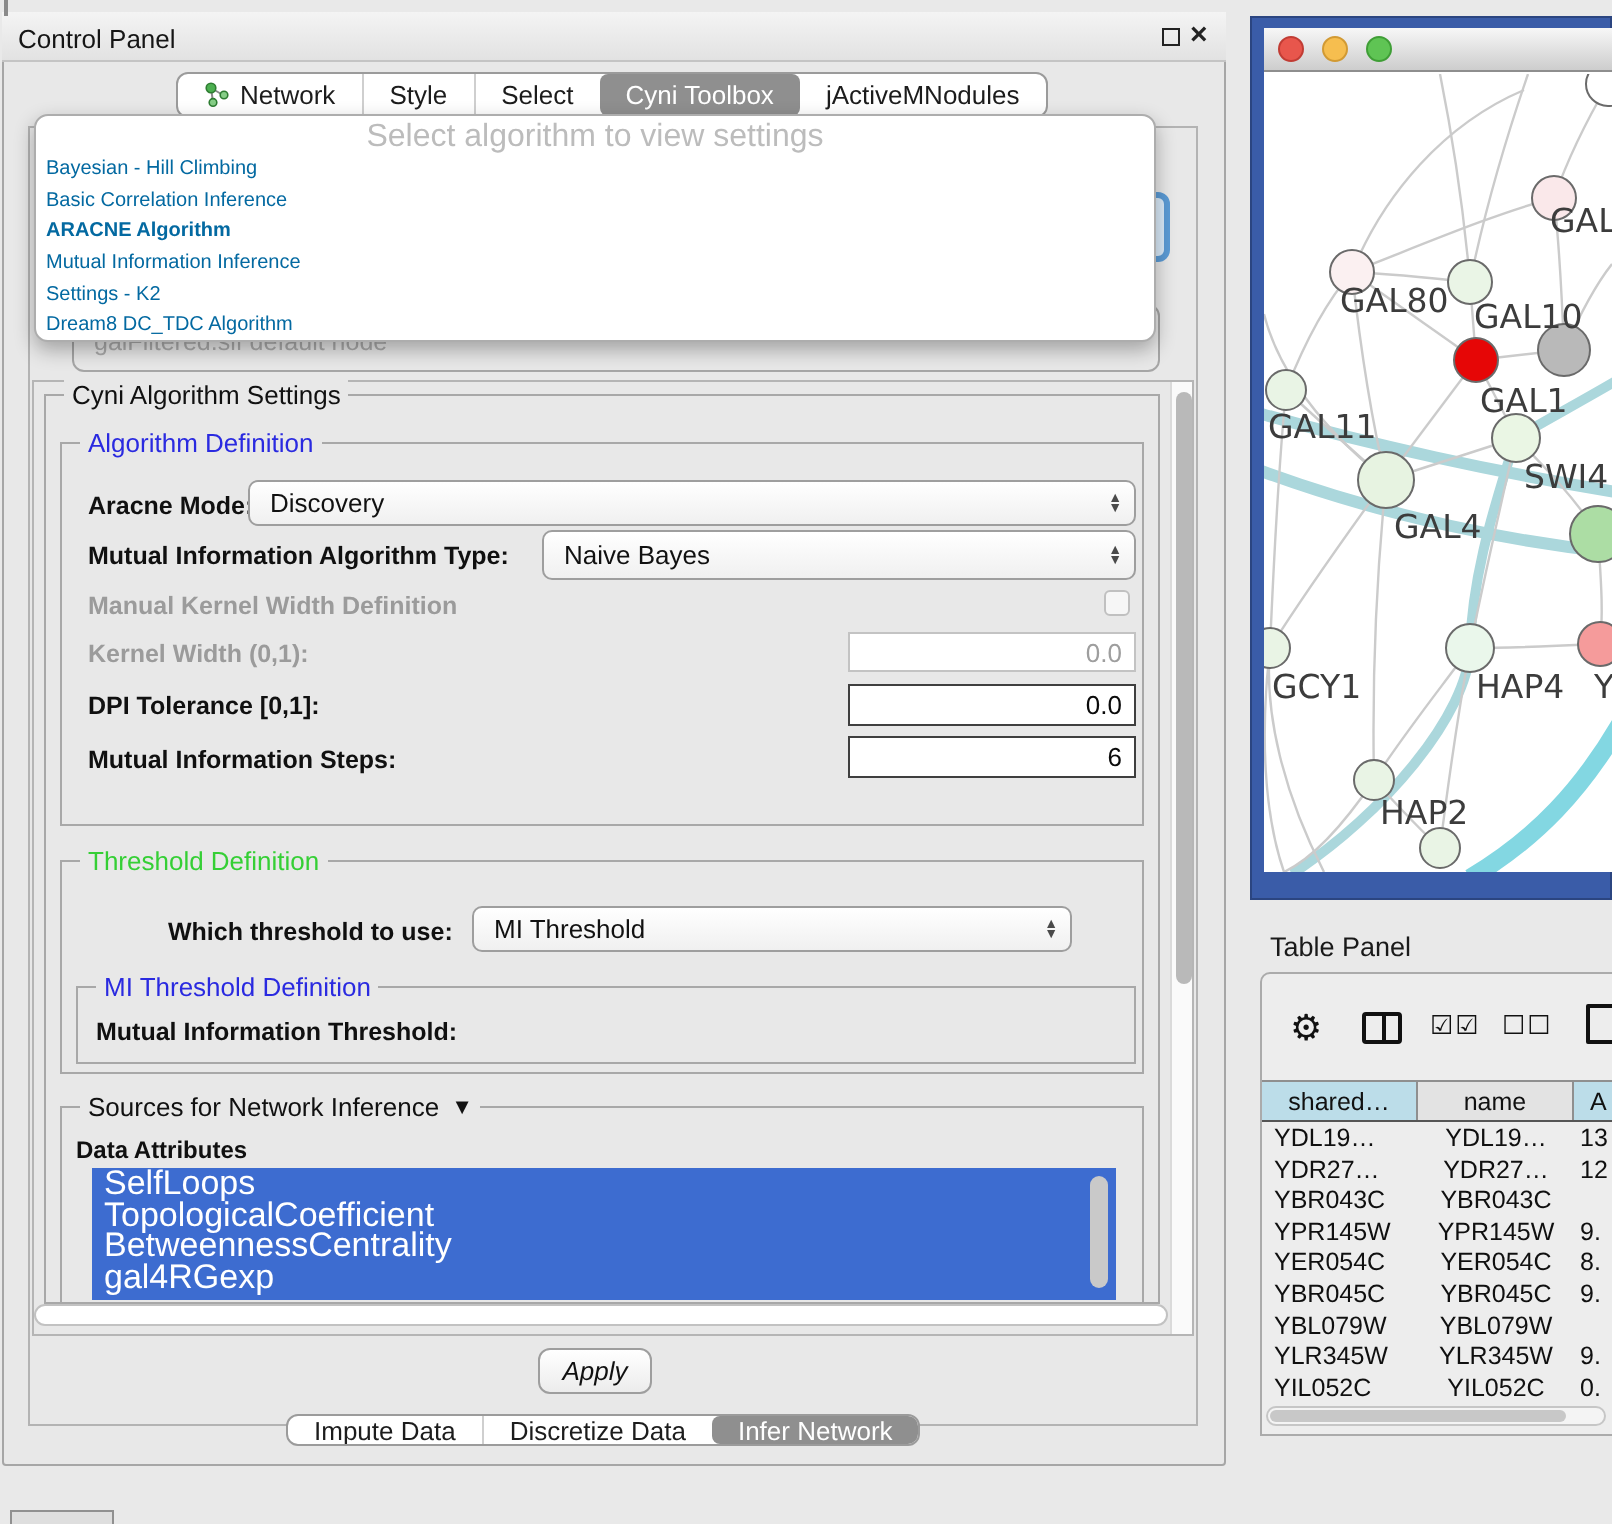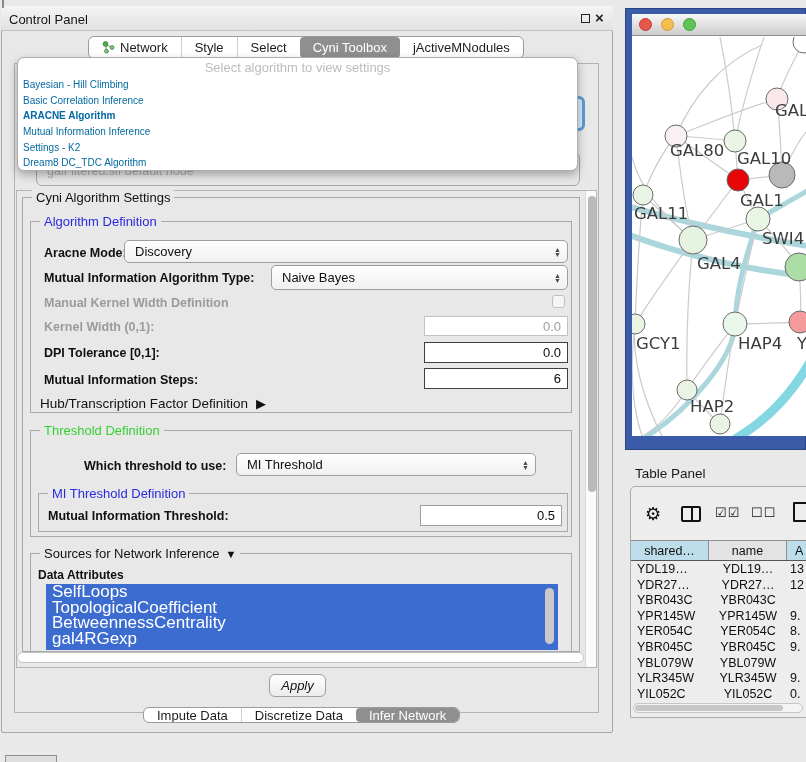--- a/index.html
+++ b/index.html
@@ -19,21 +19,21 @@
   
   .tabbar { background:#FFFFFF; border:1px solid #9B9B9B; border-radius:6px; display:flex; align-items:stretch; overflow:hidden; }
   .tab { display:flex; align-items:center; justify-content:center; font-size:13px; color:#1C1C1C; padding:0 13px; white-space:nowrap; }
   .tab + .tab { border-left:1px solid #CFCFCF; }
   .tab.selected { background:#8F8F8F; color:#FFFFFF; border-left:none; border-radius:4px; }
   .tab.selected + .tab { border-left:none; }
 
   
   #algo-popup { left:17px; top:57px; width:561px; height:114px; background:#FFFFFF;
     border:1px solid #ADADAD; border-radius:7px; box-shadow:0 4px 10px rgba(0,0,0,0.3); z-index:20; padding-top:2px; }
-  #algo-popup .prompt { text-align:center; color:#BCBCBC; font-size:13px; height:17px; }
+  #algo-popup .prompt { text-align:center; color:#BCBCBC; font-size:16px; height:17px; }
   #algo-popup .item { font-size:10px; color:#0369a1; padding-left:5px; height:15.7px; line-height:15.7px; }
   #algo-popup .item.sel { font-weight:bold; }
 
   
   .gbox { border:1px solid #A8A8A8; }
   .legend { position:absolute; top:-8px; left:9px; background:#E8E8E8; padding:0 4px; font-size:13px; color:#111; white-space:nowrap; }
   .legend.blue { color:#2A2AE0; }
   .legend.green { color:#35CF35; }
 
   .lbl { position:absolute; font-size:12.5px; font-weight:bold; color:#101010; white-space:nowrap; }
@@ -165,43 +165,36 @@
   </div>
   <div class="abs lbl" style="left:44px; top:346px; z-index:7;">DPI Tolerance [0,1]:</div>
   <div class="field" style="left:424px; top:342px; width:144px; height:21px; z-index:7;">
     <span>0.0</span>
   </div>
   <div class="abs lbl" style="left:44px; top:373px; z-index:7;">Mutual Information Steps:</div>
   <div class="field" style="left:424px; top:368px; width:144px; height:21px; z-index:7;">
     <span>6</span>
   </div>
 
-  <div class="abs" style="left:40px; top:396px; z-index:6; font-size:13.5px; color:#111; display:flex; align-items:center; gap:8px;">
-    <span>Hub/Transcription Factor Definition</span>
-    <span style="font-size:13px;">▶</span>
-  </div>
 
   <div class="abs gbox" style="left:30px; top:430px; width:542px; height:107px; z-index:6;">
     <span class="legend green">Threshold Definition</span>
   </div>
   <div class="abs lbl" style="left:84px; top:459px; z-index:7;">Which threshold to use:</div>
   <div class="combo" style="left:236px; top:453px; width:300px; height:23px; z-index:7;">
     <span>MI Threshold</span>
     <span class="arrows">
         <span>▲</span>
         <span>▼</span>
       </span>
   </div>
   <div class="abs gbox" style="left:38px; top:493px; width:530px; height:39px; z-index:7;">
     <span class="legend blue">MI Threshold Definition</span>
   </div>
   <div class="abs lbl" style="left:48px; top:509px; z-index:8;">Mutual Information Threshold:</div>
-  <div class="field" style="left:420px; top:505px; width:142px; height:21px; z-index:8; border-color:#9E9E9E;">
-    <span>0.5</span>
-  </div>
 
   <div class="abs gbox" style="left:30px; top:553px; width:542px; height:99px; border-bottom:none; z-index:6;">
     <span class="legend" style="display:flex; align-items:center; gap:6px;">
       <span>Sources for Network Inference</span>
       <span style="font-size:11px;">▼</span>
     </span>
   </div>
   <div class="abs lbl" style="left:38px; top:568px; font-size:12px; z-index:7;">Data Attributes</div>
   <div class="abs" id="attr-list" style="left:46px; top:584px; width:512px; height:66px; z-index:7;">
     <div class="li">SelfLoops</div>

